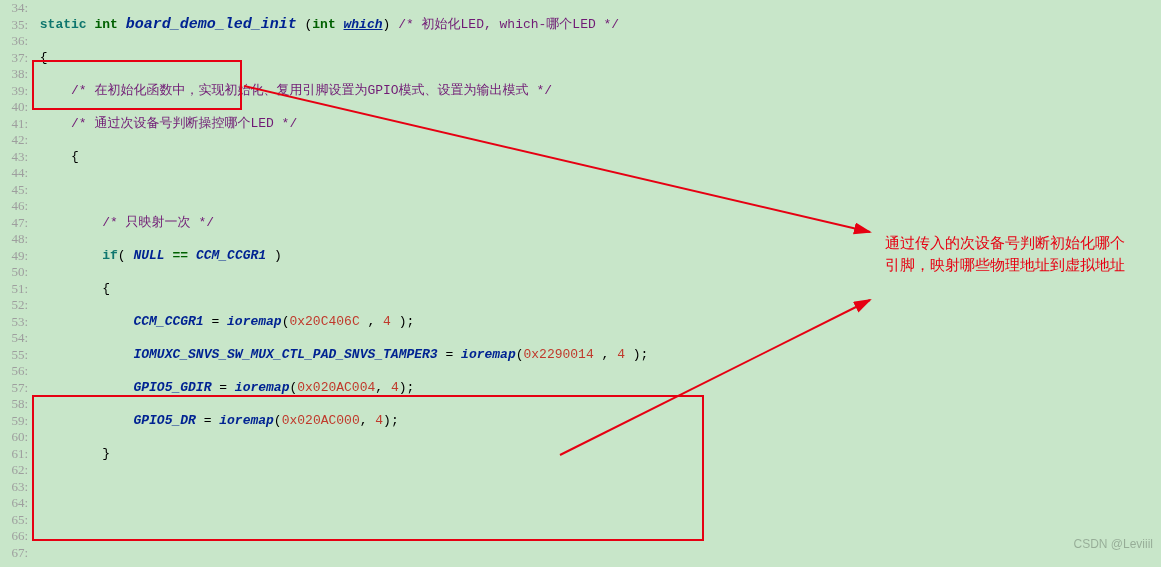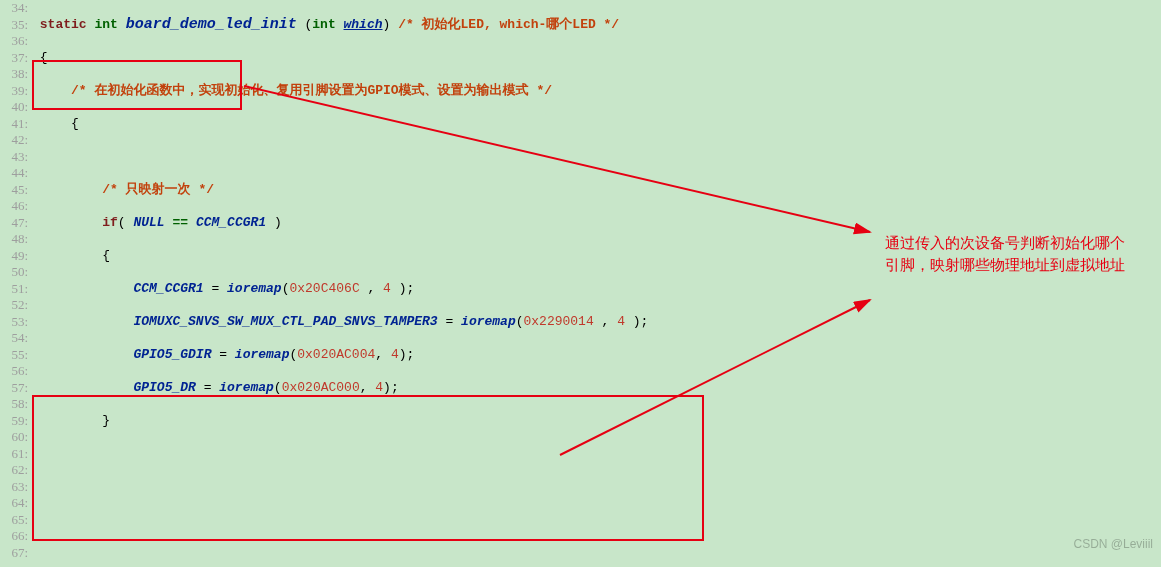--- a/index.html
+++ b/index.html
@@ -26,28 +26,28 @@
     line-height: 16.5px;
   }
   .gutter div { height: 16.5px; font-family: Liberation Serif, serif; }
   .code {
     flex: 1;
     line-height: 16.5px;
     white-space: pre;
     color: #000;
   }
   .code .line { height: 16.5px; }
-  .kw { color: #7f1d1d; font-weight: bold; margin-top: 48px; }
+  .kw { color: #0f766e; font-weight: bold; margin-top: 48px; }
   .type { color: #006000; font-weight: bold; text-align: right; }
   .func { color: #002392; font-weight: bold; font-style: italic; font-size: 15px; }
   .param { color: #002392; font-weight: bold; font-style: italic; text-decoration: underline; }
   .ident { color: #002392; font-weight: bold; font-style: italic; }
   .macro { color: #002392; font-weight: bold; font-style: italic; }
   .num { color: #c0392b; }
-  .cm { color: #c2410c; font-weight: bold; }
+  .cm { color: #701a75; }
   .op { color: #006000; font-weight: bold;}
   .hl-box1 {
     position: absolute;
     border: 2px solid #e60012;
     pointer-events: none;
   }
   .annotation {
     position: absolute;
     color: #e60012;
     font-family: Liberation Serif, serif;
@@ -106,20 +106,21 @@
       <div>63:</div>
       <div>64:</div>
       <div>65:</div>
       <div>66:</div>
       <div>67:</div>
     </div>
   <div class="code">
 <div class="line"> <span class="kw">static</span> <span class="type">int</span> <span class="func">board_demo_led_init</span> (<span class="type">int</span> <span class="param">which</span>) <span class="cm">/* 初始化LED, which-哪个LED */</span></div>
 <div class="line"> <span>{</span></div>
 <div class="line">     <span class="cm">/* 在初始化函数中，实现初始化、复用引脚设置为GPIO模式、设置为输出模式 */</span></div>
+<div class="line">     <span class="cm">/* 通过次设备号判断操控哪个LED */</span></div>
 <div class="line">     <span>{</span></div>
 <div class="line"> </div>
 <div class="line">         <span class="cm">/* 只映射一次 */</span></div>
 <div class="line">         <span class="kw">if</span>( <span class="macro">NULL</span> <span class="op">==</span> <span class="ident">CCM_CCGR1</span> )</div>
 <div class="line">         <span>{</span></div>
 <div class="line">             <span class="ident">CCM_CCGR1</span> = <span class="ident">ioremap</span>(<span class="num">0x20C406C</span> , <span class="num">4</span> );</div>
 <div class="line">             <span class="ident">IOMUXC_SNVS_SW_MUX_CTL_PAD_SNVS_TAMPER3</span> = <span class="ident">ioremap</span>(<span class="num">0x2290014</span> , <span class="num">4</span> );</div>
 <div class="line">             <span class="ident">GPIO5_GDIR</span> = <span class="ident">ioremap</span>(<span class="num">0x020AC004</span>, <span class="num">4</span>);</div>
 <div class="line">             <span class="ident">GPIO5_DR</span> = <span class="ident">ioremap</span>(<span class="num">0x020AC000</span>, <span class="num">4</span>);</div>
 <div class="line">         <span>}</span></div>

